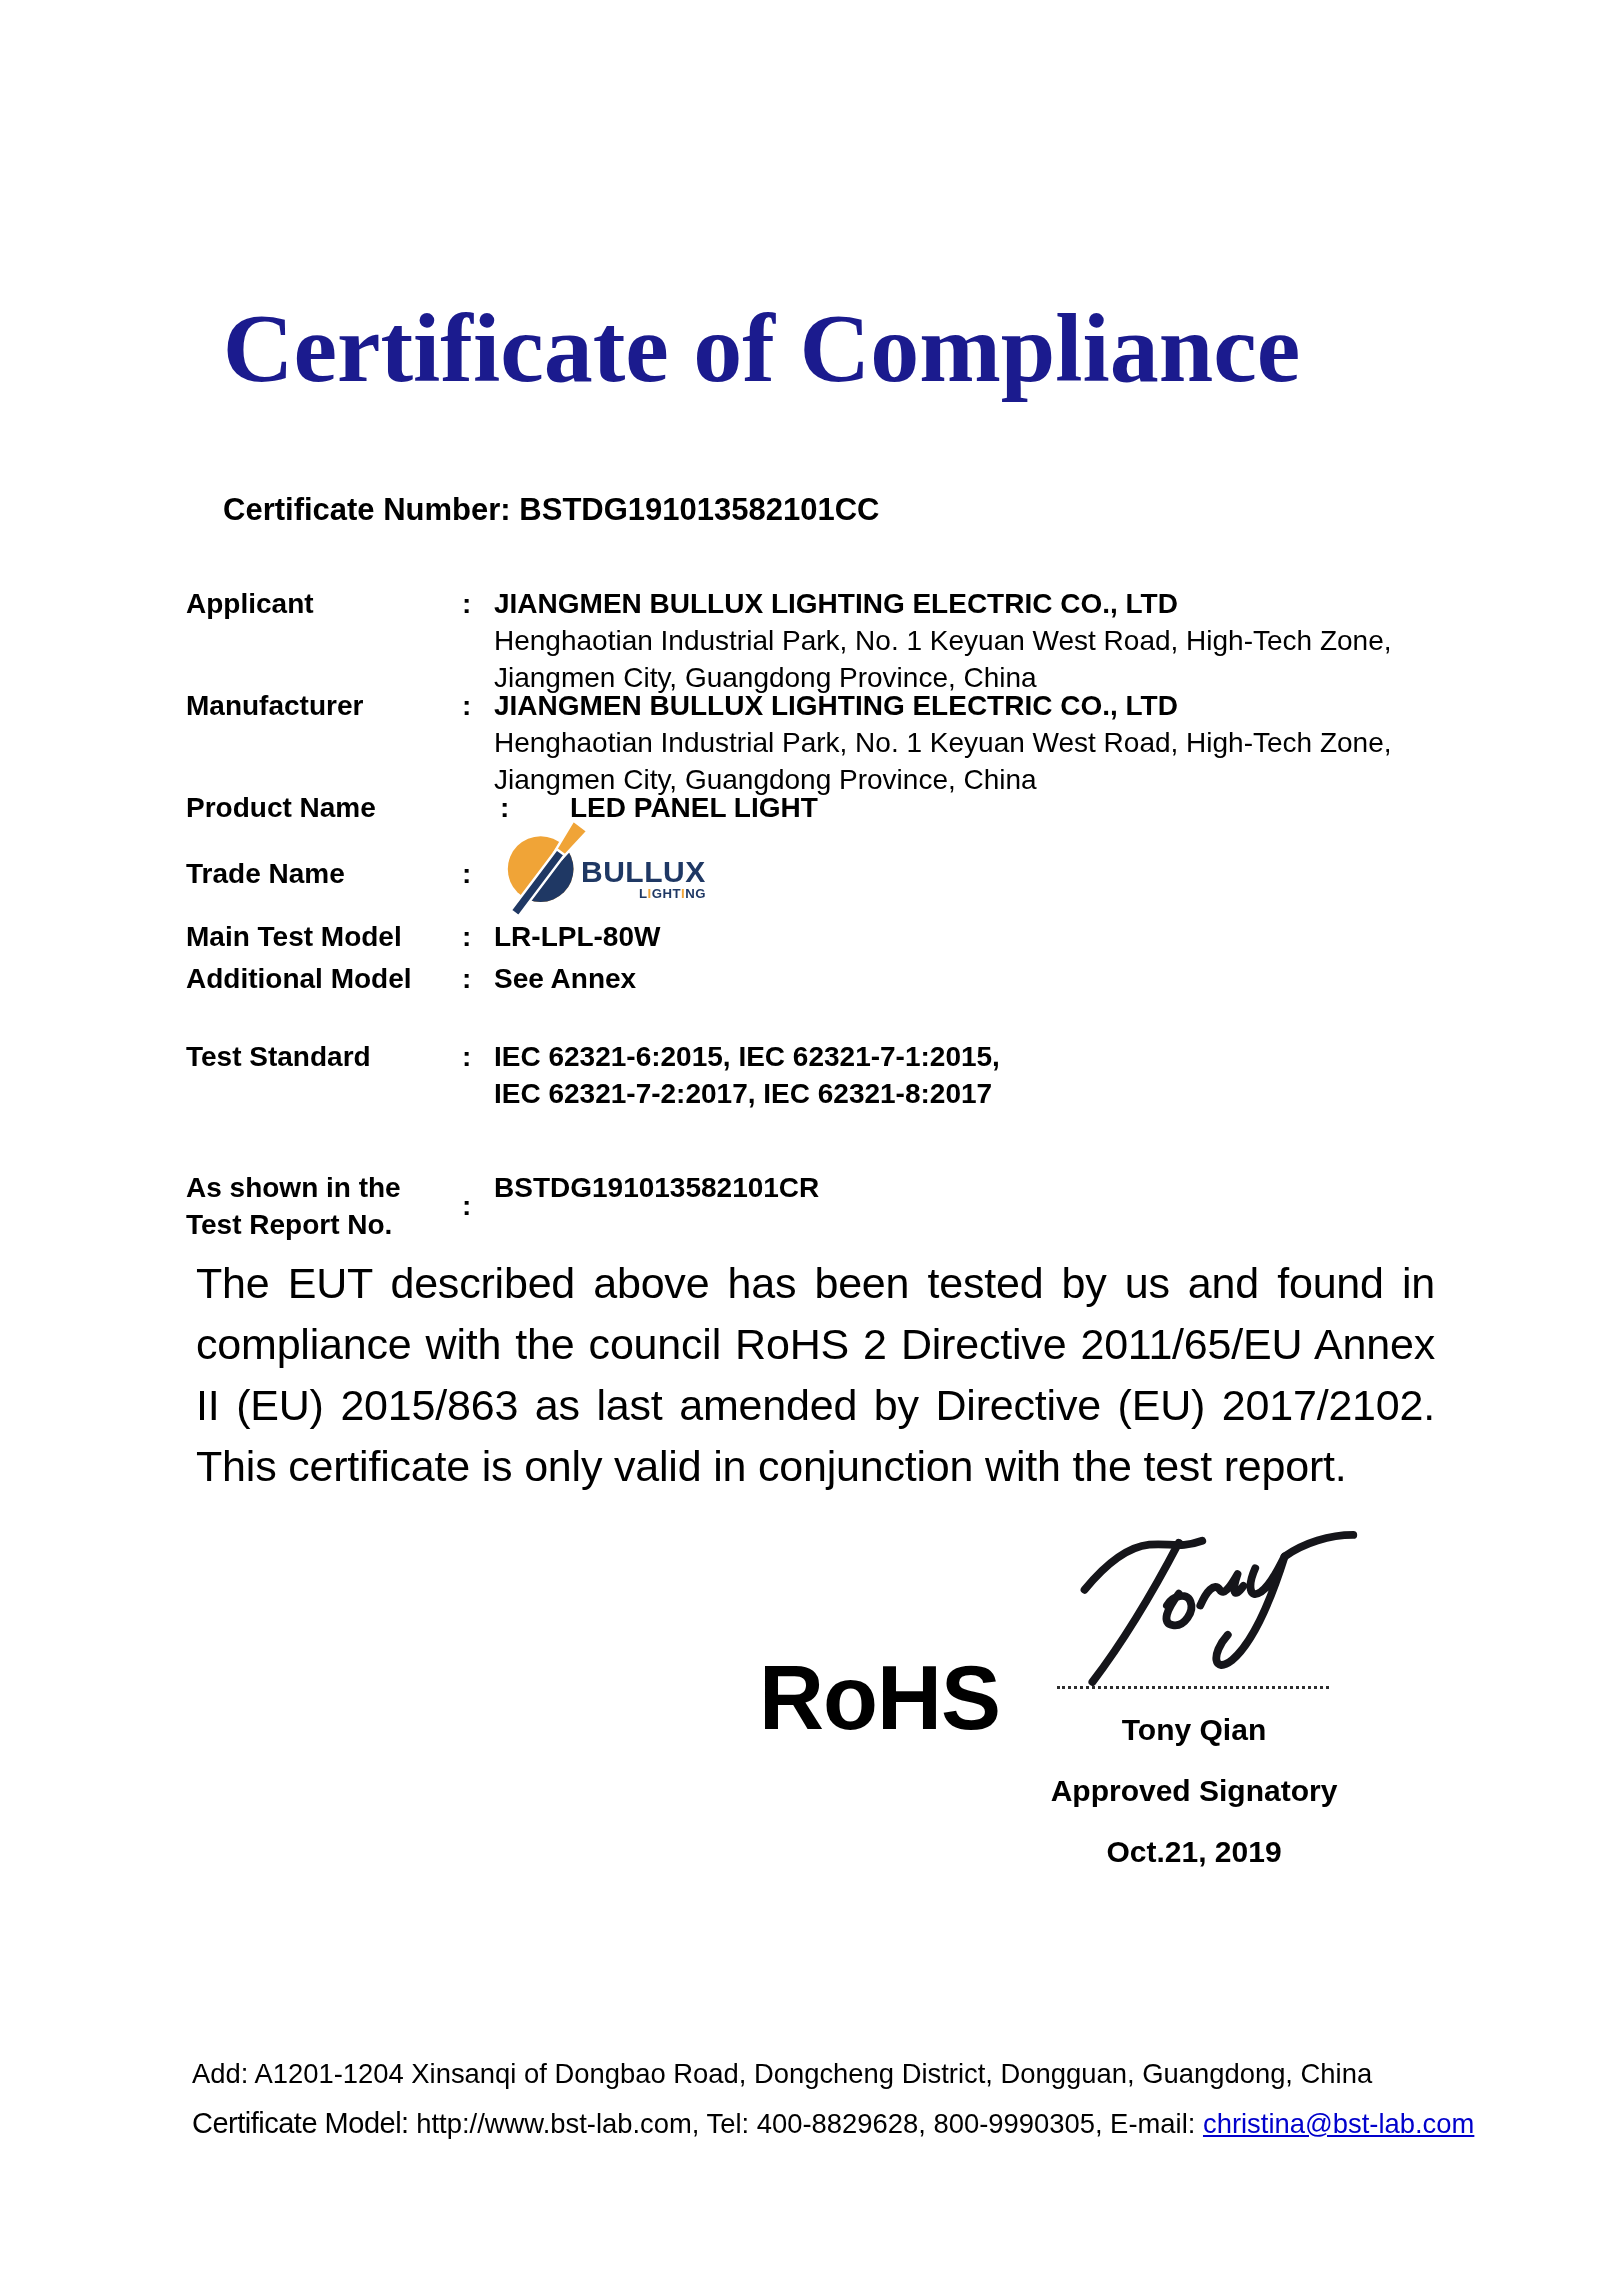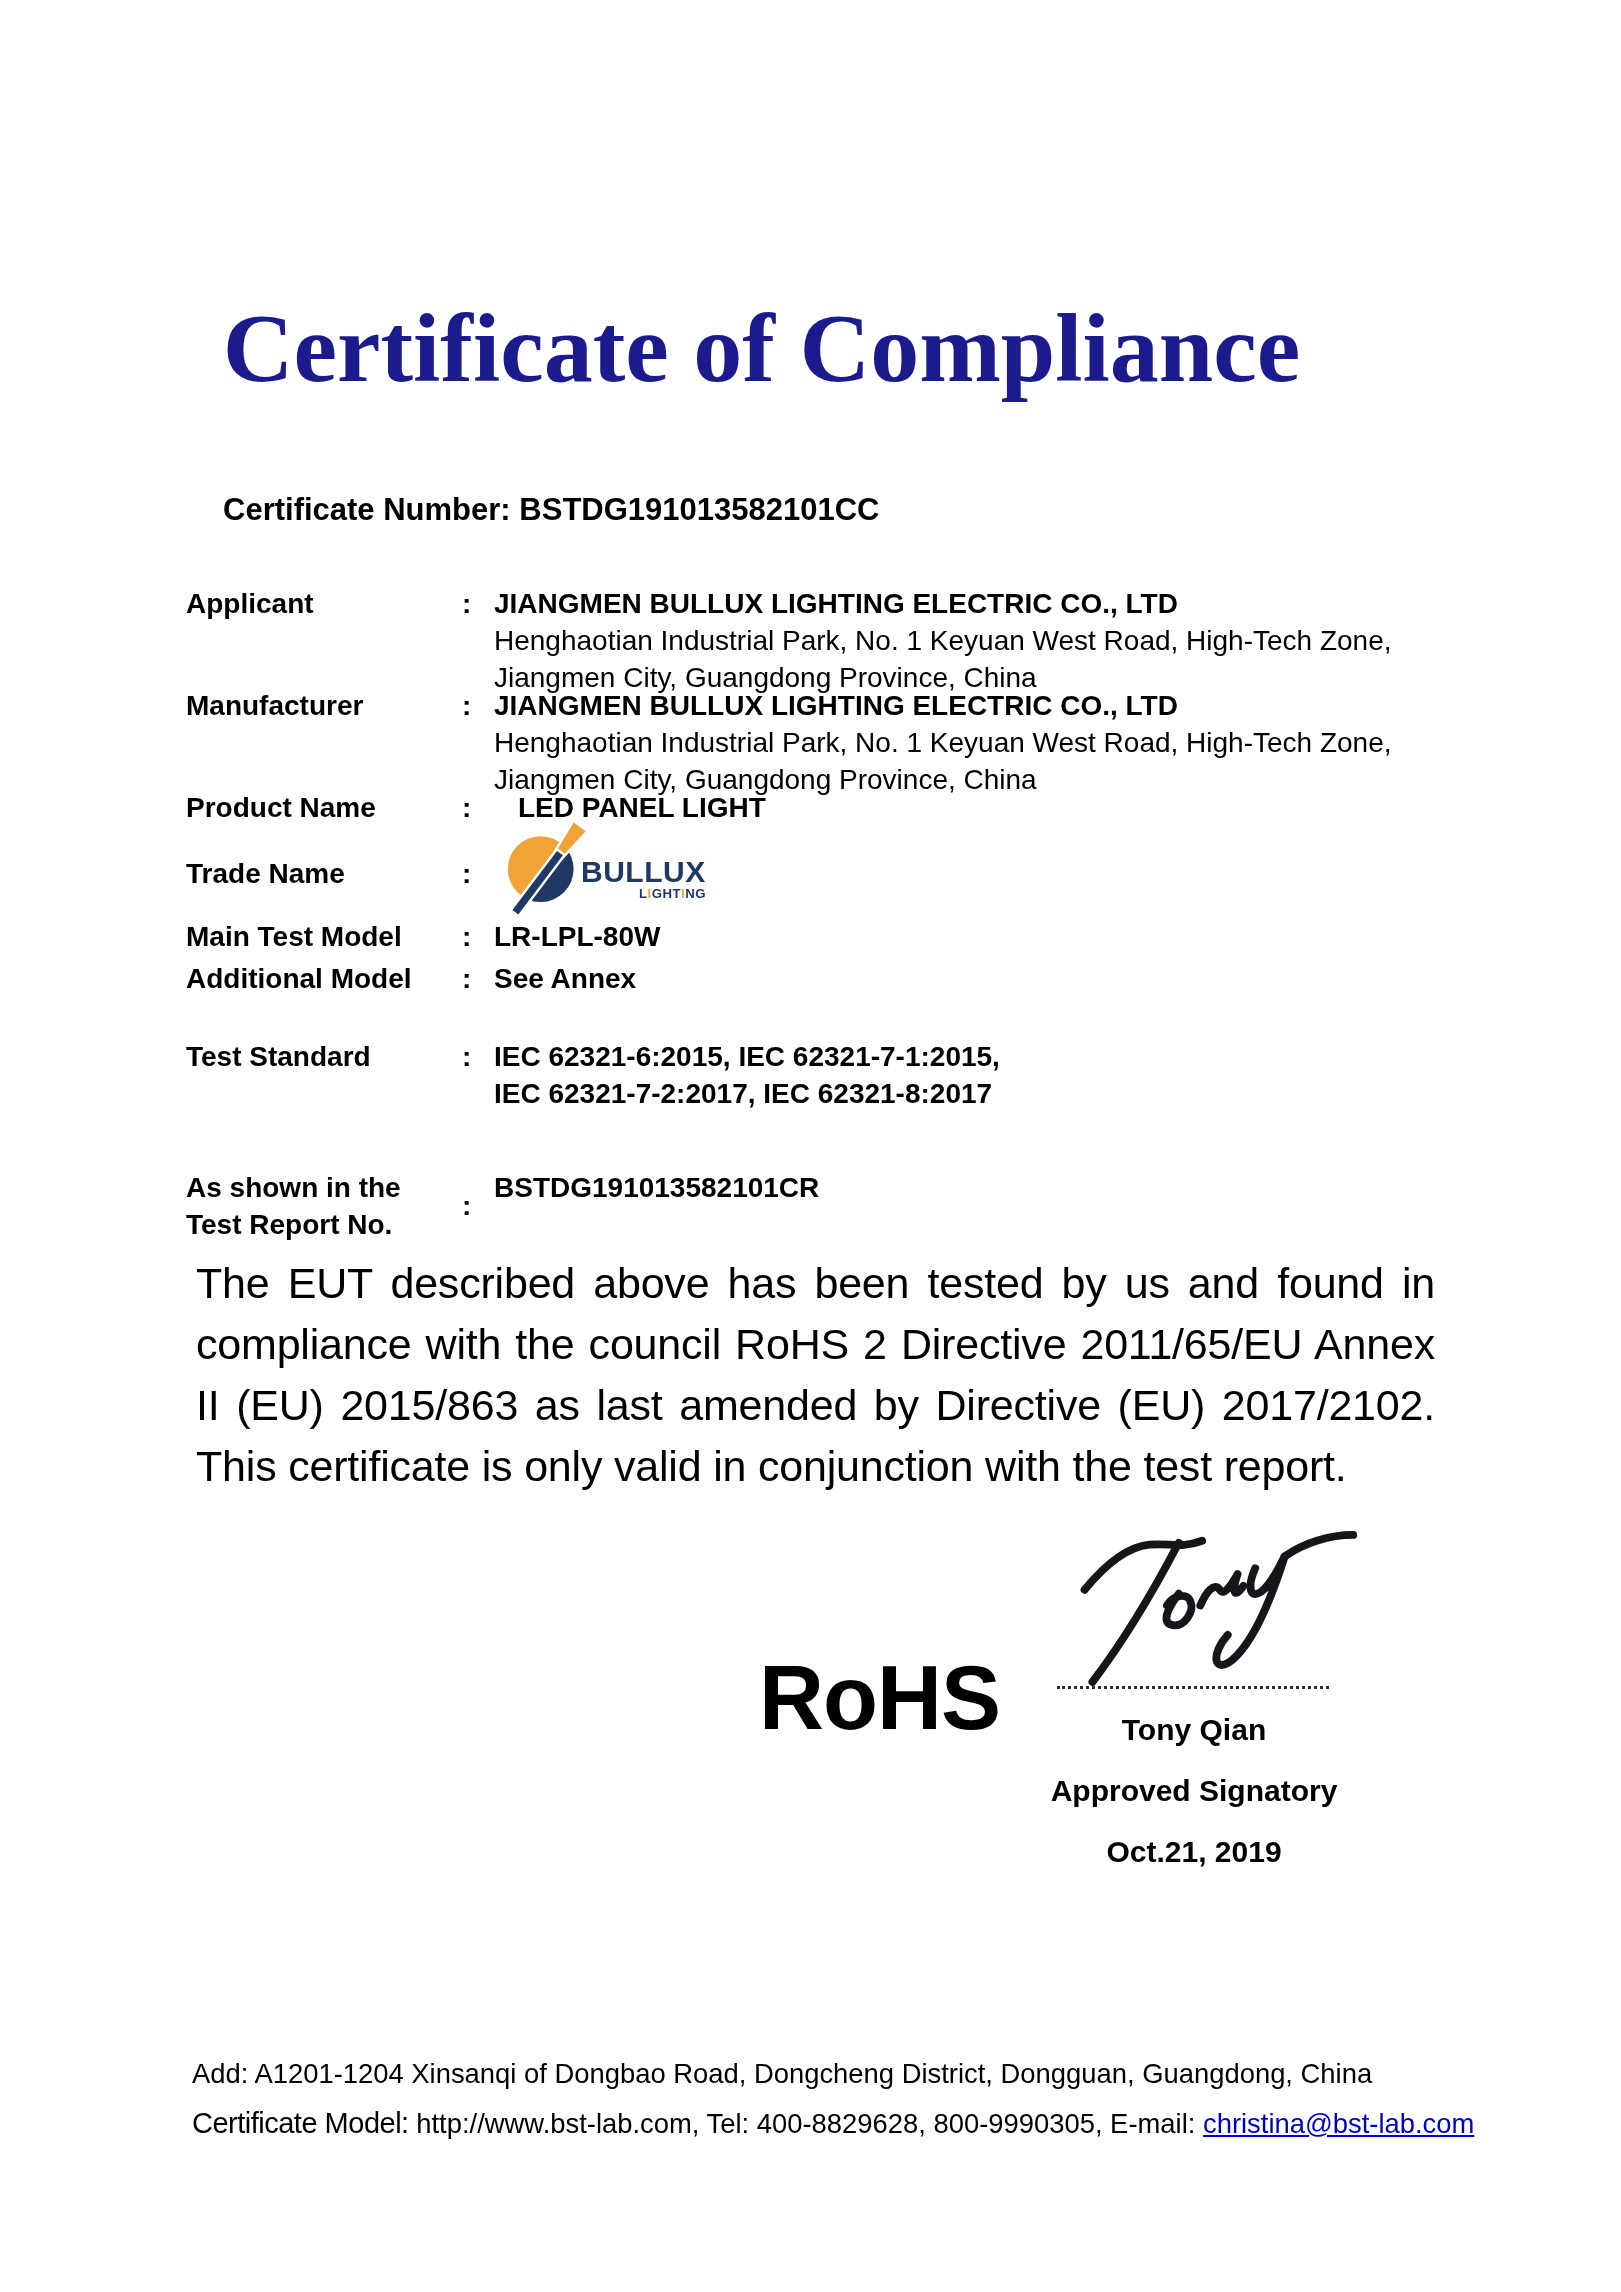--- a/index.html
+++ b/index.html
@@ -100,24 +100,24 @@
   <div class="row" style="top:687px;">
     <div class="lbl">Manufacturer</div>
     <div class="col">:</div>
     <div class="val">
       <div class="b">JIANGMEN BULLUX LIGHTING ELECTRIC CO., LTD</div>
       <div class="r">Henghaotian Industrial Park, No. 1 Keyuan West Road, High-Tech Zone,</div>
       <div class="r">Jiangmen City, Guangdong Province, China</div>
     </div>
   </div>
 
-  <div class="row" style="top:789px;">
+  <div class="row" style="top:789px;gap:38px;">
     <div class="lbl">Product Name</div>
     <div class="col">:</div>
-    <div class="val b" style="font-weight:bold;margin-left:24px;">LED PANEL LIGHT</div>
+    <div class="val b" style="font-weight:bold;">LED PANEL LIGHT</div>
   </div>
 
   <div class="row" style="top:855px;">
     <div class="lbl">Trade Name</div>
     <div class="col">:</div>
   </div>
 
   <div class="logo">
     <svg width="108" height="103" viewBox="0 0 110 105">
       <defs>

